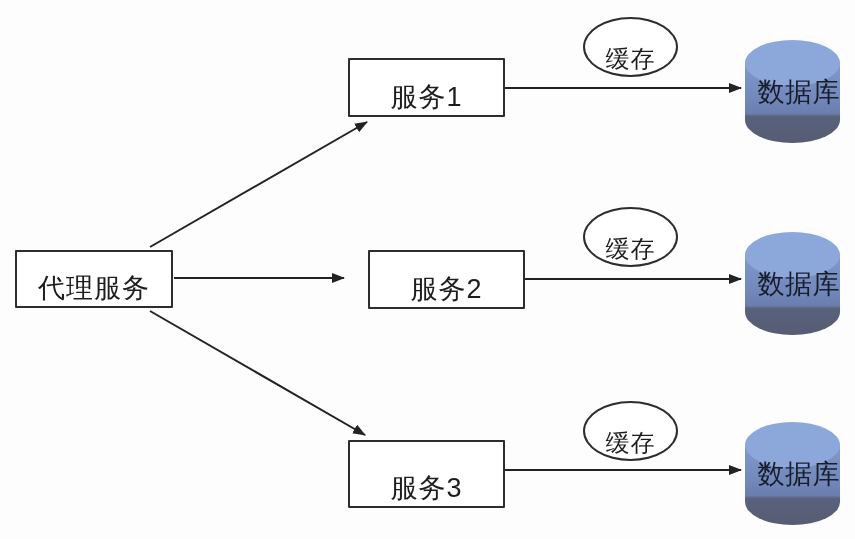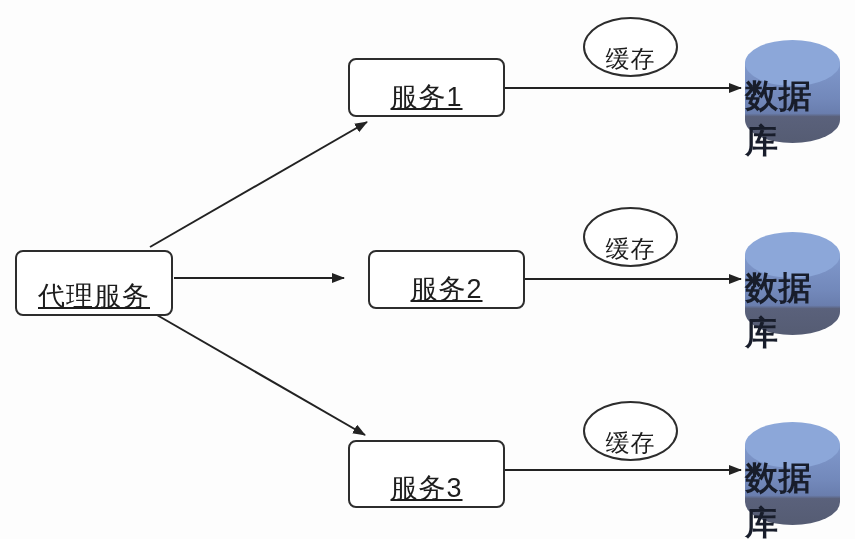--- a/index.html
+++ b/index.html
@@ -21,47 +21,47 @@
     box-sizing: border-box;
     background: #ffffff;
     border: 2px solid #2d2d2d;
     display: flex;
     align-items: flex-end;
     justify-content: center;
     font-size: 27px;
     color: #1d1d1d;
     letter-spacing: 1px;
   }
-  .rect-node { border-radius: 8px; text-decoration: underline; }
+  .rect-node { border-radius: 1px; }
   .ellipse-node {
     border-radius: 50%;
     font-size: 24px;
     border-width: 2.5px;
   }
-  .proxy-box   { left: 15px;  top: 250px; width: 158px; height: 66px; }
+  .proxy-box   { left: 15px;  top: 250px; width: 158px; height: 58px; }
   .service-1   { left: 348px; top: 58px;  width: 157px; height: 59px; }
   .service-2   { left: 368px; top: 250px; width: 157px; height: 59px; }
   .service-3   { left: 348px; top: 440px; width: 157px; height: 68px; }
   .cache-1     { left: 583px; top: 17px;  width: 95px;  height: 60px; }
   .cache-2     { left: 583px; top: 207px; width: 95px;  height: 60px; }
   .cache-3     { left: 583px; top: 401px; width: 95px;  height: 60px; }
   .cyl {
     position: absolute;
     width: 95px; height: 105px;
   }
   .cyl-1 { left: 745px; top: 38px; }
   .cyl-2 { left: 745px; top: 230px; }
   .cyl-3 { left: 745px; top: 420px; }
   .cyl svg { position: absolute; left: 0; top: 0; }
   .cyl-label {
     position: absolute;
     left: 0; right: 0; top: 36px;
-    text-align: left;
-    font-size: 33px;
-    font-weight: 700;
+    text-align: right;
+    font-size: 27px;
+    font-weight: 400;
     color: #181d2b;
     letter-spacing: 0.5px;
   }
 </style>
 </head>
 <body>
 
 <div class="canvas">
 
   <svg class="svg-layer" width="855" height="539" viewBox="0 0 855 539">

